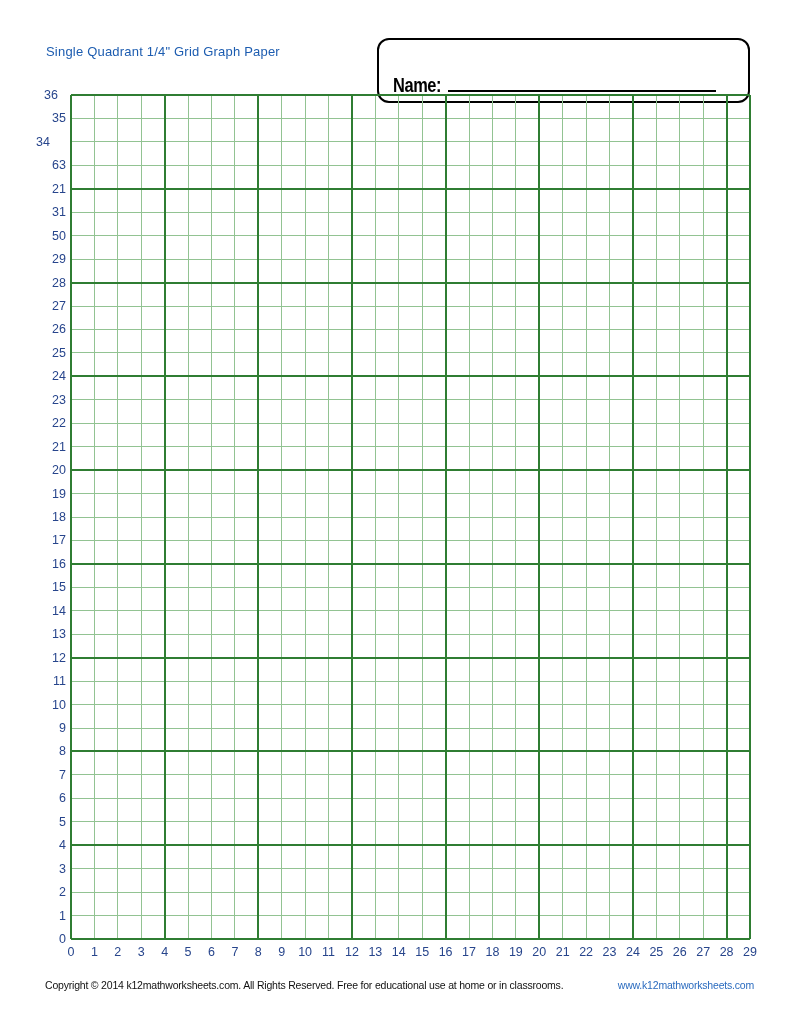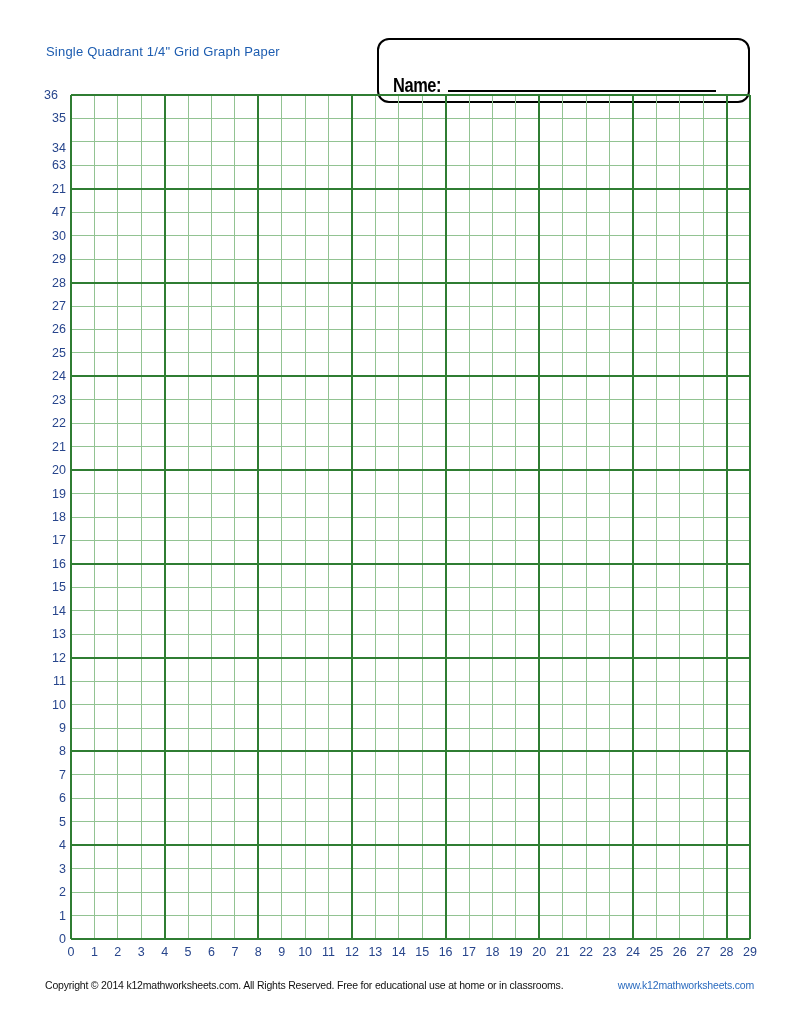--- a/index.html
+++ b/index.html
@@ -163,25 +163,25 @@
         <div class="y-tick" style="left: 32px; top: 462.111px;">20</div>
         <div class="y-tick" style="left: 32px; top: 438.667px;">21</div>
         <div class="y-tick" style="left: 32px; top: 415.222px;">22</div>
         <div class="y-tick" style="left: 32px; top: 391.778px;">23</div>
         <div class="y-tick" style="left: 32px; top: 368.333px;">24</div>
         <div class="y-tick" style="left: 32px; top: 344.889px;">25</div>
         <div class="y-tick" style="left: 32px; top: 321.444px;">26</div>
         <div class="y-tick" style="left: 32px; top: 298px;">27</div>
         <div class="y-tick" style="left: 32px; top: 274.556px;">28</div>
         <div class="y-tick" style="left: 32px; top: 251.111px;">29</div>
-        <div class="y-tick" style="left: 32px; top: 227.667px;">30</div>
-        <div class="y-tick" style="left: 32px; top: 204.222px;">47</div>
+        <div class="y-tick" style="left: 32px; top: 227.667px;">50</div>
+        <div class="y-tick" style="left: 32px; top: 204.222px;">31</div>
         <div class="y-tick" style="left: 32px; top: 180.778px;">21</div>
         <div class="y-tick" style="left: 32px; top: 157.333px;">63</div>
-        <div class="y-tick" style="left: 32px; top: 133.889px; margin-top: 6px;">34</div>
+        <div class="y-tick" style="left: 16px; top: 133.889px;">34</div>
         <div class="y-tick" style="left: 32px; top: 110.444px;">35</div>
         <div class="y-tick" style="left: 24px; top: 87px;">36</div>
         <div class="x-tick" style="left: 58px; top: 945px;">0</div>
         <div class="x-tick" style="left: 81.4138px; top: 945px;">1</div>
         <div class="x-tick" style="left: 104.828px; top: 945px;">2</div>
         <div class="x-tick" style="left: 128.241px; top: 945px;">3</div>
         <div class="x-tick" style="left: 151.655px; top: 945px;">4</div>
         <div class="x-tick" style="left: 175.069px; top: 945px;">5</div>
         <div class="x-tick" style="left: 198.483px; top: 945px;">6</div>
         <div class="x-tick" style="left: 221.897px; top: 945px;">7</div>

